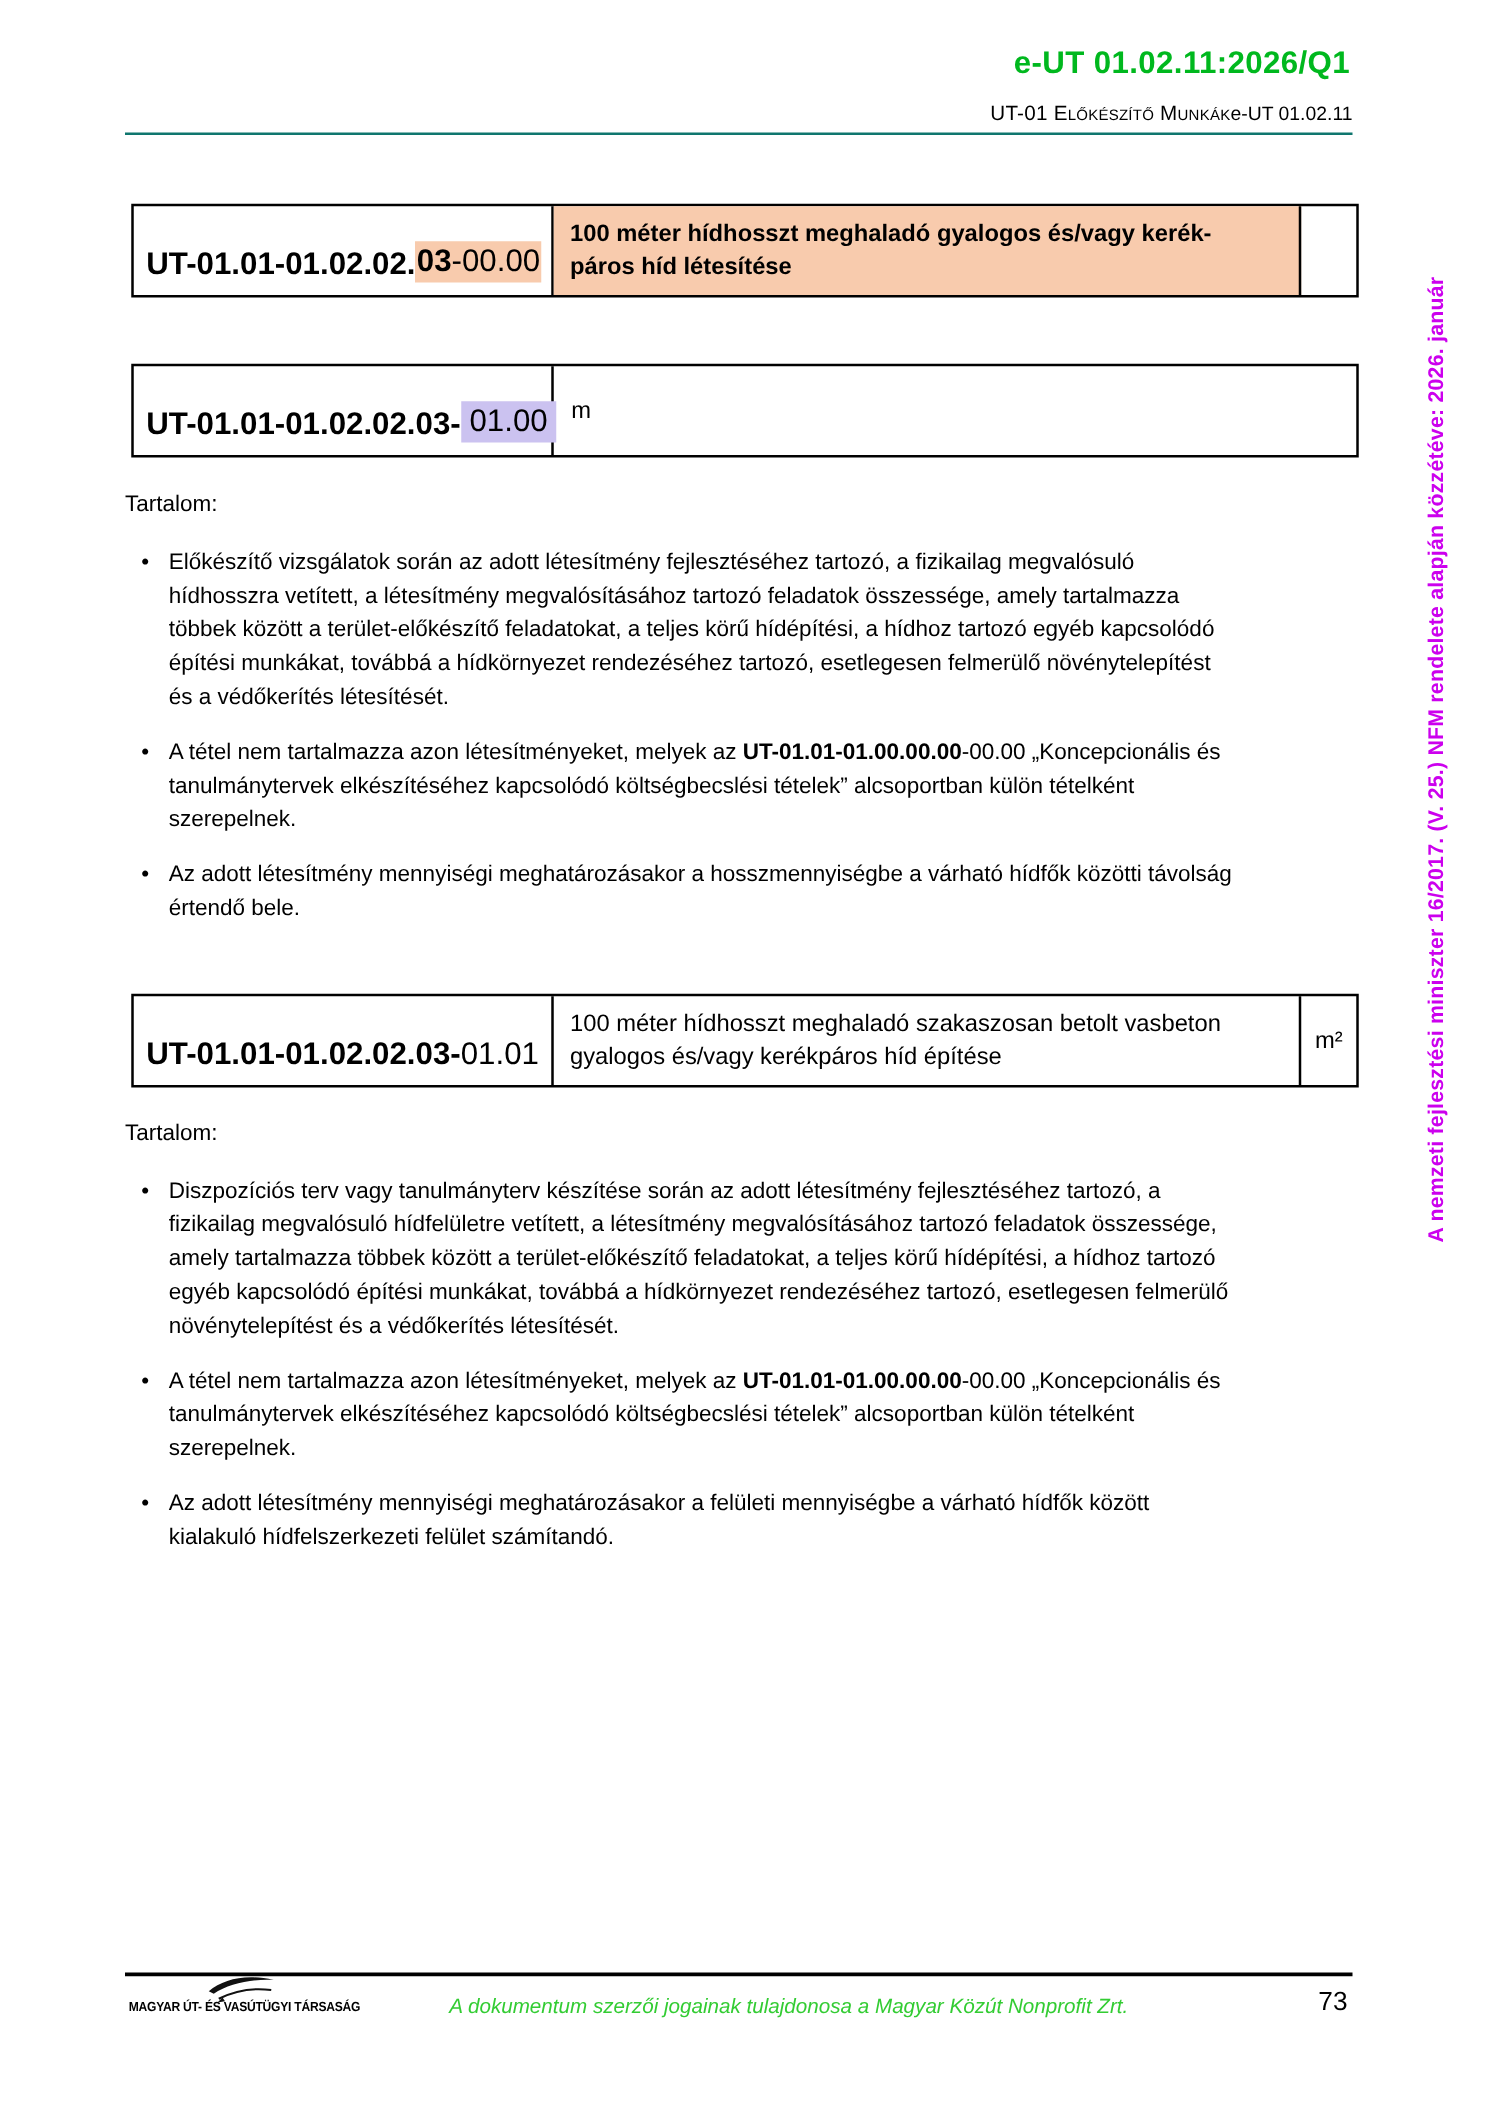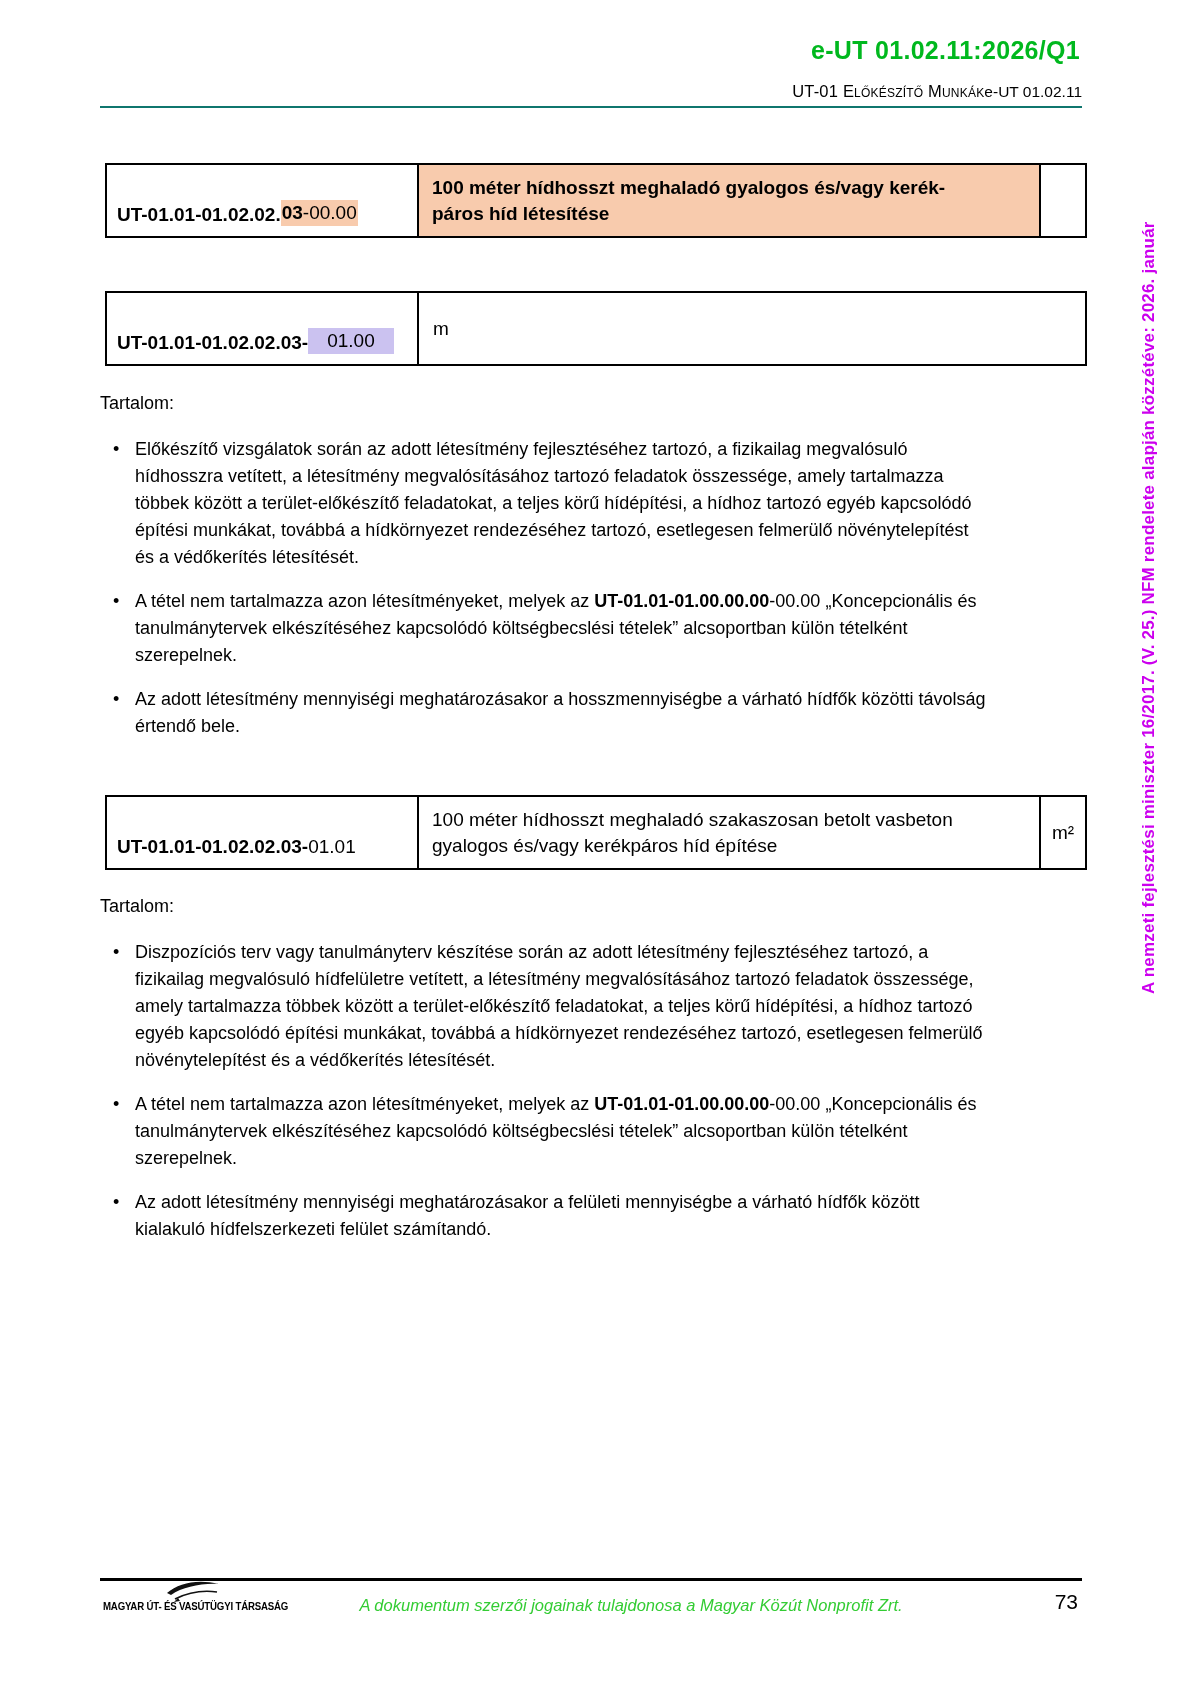--- a/index.html
+++ b/index.html
@@ -26,35 +26,35 @@
     border-bottom:2px solid #0f766e;padding-bottom:5px;
   }
   .running-left{font-size:16.5px;font-variant:small-caps;letter-spacing:0.2px;}
   .running-right{font-size:15.5px;}
 
   .spec-table{
     position:absolute;left:105px;width:982px;
     display:flex;border:2px solid #000;background:#fff;
   }
   .cell-code{
-    width:312px;border-right:2px solid #000;
-    padding:8px 10px 10px 10px;font-weight:bold;font-size:19px;
+    width:336px;border-right:2px solid #000;
+    padding:8px 10px 10px 10px;font-weight:bold;font-size:25px;
     display:flex;align-items:flex-end;white-space:nowrap;
   }
   .cell-title{
     flex:1;border-right:2px solid #000;
     padding:8px 13px;font-size:19px;line-height:1.32;
     display:flex;align-items:center;white-space:pre-line;
   }
   .cell-unit{
     width:44px;display:flex;align-items:center;justify-content:center;
     font-size:19px;padding:4px 2px;
   }
   .spec-table .hl-salmon{background:var(--highlight-salmon,#F8CBAD);padding:2px 1px;}
-  .spec-table .hl-lavender{background:var(--highlight-lavender,#CBC2F0);padding:2px 19px;}
+  .spec-table .hl-lavender{background:var(--highlight-lavender,#CBC2F0);padding:2px 7px;}
   .t1{top:163px;}
   .t1 .cell-title{font-weight:bold;background:var(--highlight-salmon,#F8CBAD);}
   .t2{top:291px;}
   .t2 .cell-title{background:var(--highlight-lavender,#CBC2F0);}
   .t3{top:795px;}
   .cell-code .code-plain{font-weight:normal;}
   .spec-table{min-height:75px;}
 
   .content{
     position:absolute;left:100px;width:892px;

